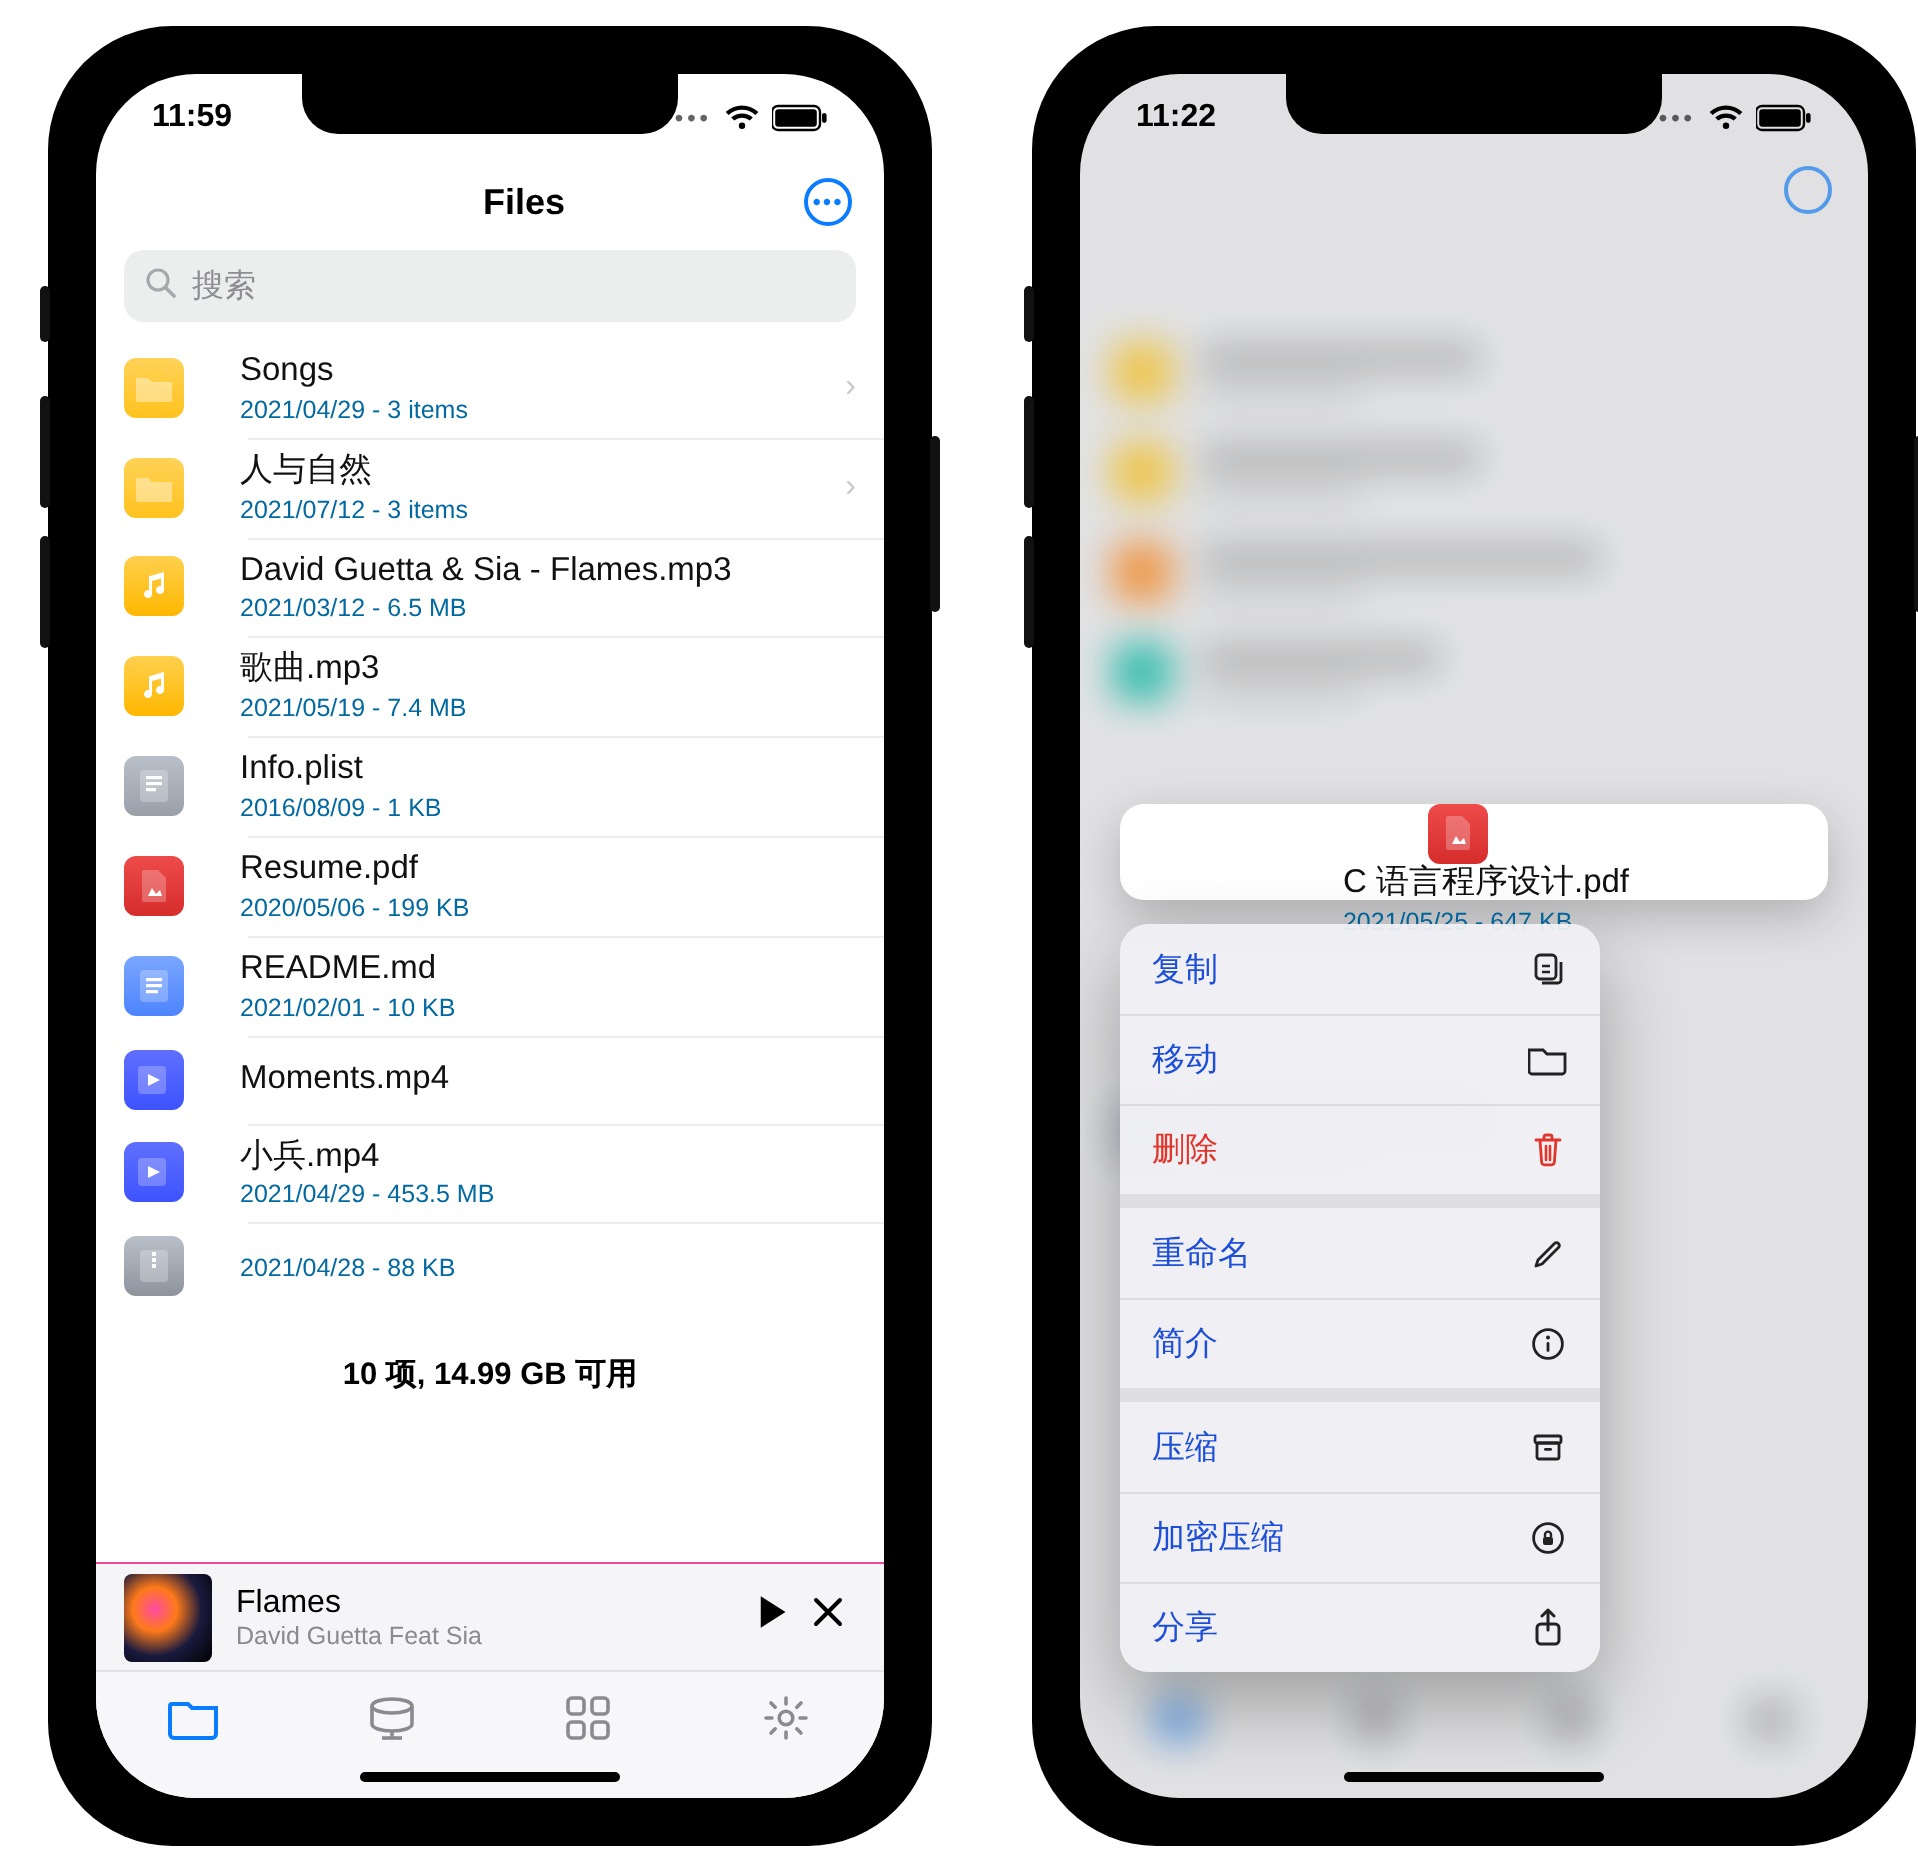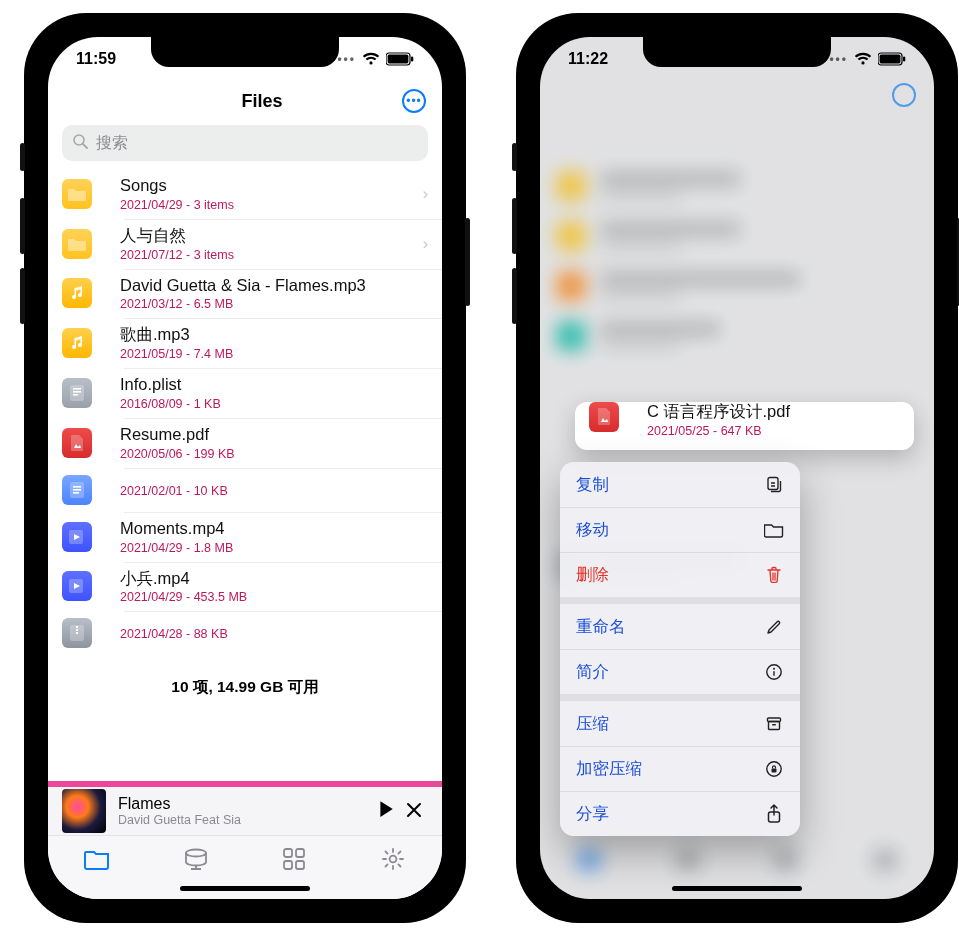--- a/index.html
+++ b/index.html
@@ -58,30 +58,30 @@
   }
   .folder-ic { background: linear-gradient(#ffd257,#ffc21e); }
   .mp3-ic { background: linear-gradient(#ffd04d,#ffb700); }
   .txt-ic { background: linear-gradient(#b9bfc9,#9aa0aa); }
   .pdf-ic { background: linear-gradient(#ee4b4b,#d62c2c); }
   .md-ic  { background: linear-gradient(#7aa6ff,#4d84ff); }
   .mp4-ic { background: linear-gradient(#5f6fff,#3d53ff); }
   .zip-ic { background: linear-gradient(#b9bfc9,#8e949e); }
   .row-text { flex:1; min-width:0;margin-left:12px; }
   .row-title { font-size:16.5px; color:#111; line-height:1.2; }
-  .row-sub { font-size:12.5px; color:#be185d; margin-top:2px; }
+  .row-sub { font-size:12.5px; color:#0369a1; margin-top:2px; }
   .chev { color:#c7c7cc; font-size:16px; padding-left:6px; }
   .footer-summary {
     text-align:center; font-weight:700; font-size:15.5px; color:#000; margin-top:22px;
   }
   .now-playing {
     position:absolute; left:0; right:0; bottom:64px;
     height:54px; background:#f2f2f4c5; backdrop-filter: blur(6px);
     display:flex; align-items:center; padding: 0 14px;
-    border-top:6px solid #ec4899;
+    border-top:1px solid #ec4899;
   }
   .np-art {
     width:44px; height:44px; border-radius:4px; margin-right:12px;
     background: radial-gradient(circle at 35% 40%, #ff4aa3 0%, #ff7a1a 28%, #1a1a3e 60%, #000 100%);
   }
   .np-text { flex:1; }
   .np-title { font-size:16px; font-weight:500; }
   .np-artist { font-size:12.5px; color:#8a8a90; }
   .np-ctrl { width:28px; text-align:center; font-size:20px; }
   .tabbar {
@@ -103,24 +103,25 @@
   }
   .blur-blob { width:30px; height:30px; border-radius:6px; }
   .blur-text { width:140px; height:14px; background: rgba(80,80,80,.35); border-radius:5px; }
   .blur-sub  { width:80px; height:9px; background: rgba(120,120,120,.25); border-radius:4px; margin-top:5px; }
   .overlay-dim { position:absolute; inset:0; background: rgba(120,120,126,.12); }
   .blur-actionbtn {
     position:absolute; top:46px; right:18px; width:24px;height:24px;border-radius:50%;
     border:2px solid rgba(10,124,255,.7);
   }
   .float-file {
-    position:absolute; left:35px; right:20px; top:365px;
+    position:absolute; left:20px; right:20px; top:365px;
     height:48px; background:#fff; border-radius:12px;
-    display:flex; align-items:flex-start; padding:0 14px;
+    display:flex; align-items:center; padding:0 14px;
     box-shadow: 0 8px 24px rgba(0,0,0,.22);
+    flex-direction: column;
   }
   .ctx-menu {
     position:absolute; left:20px; top:425px; width:240px;
     background: rgba(240,240,244,.94); border-radius:14px; overflow:hidden;
     box-shadow: 0 16px 40px rgba(0,0,0,.30);
   }
   .ctx-item {
     display:flex; align-items:center; justify-content:space-between;
     height:45px; padding:0 16px; font-size:16.5px; color:#1d4ed8;
   }
@@ -256,33 +257,33 @@
           <div class="row">
             <div class="icon-box md-ic">
               <svg width="14" height="16" viewBox="0 0 14 16">
                 <rect x="0" y="0" width="14" height="16" rx="2" fill="#fff" opacity=".25"></rect>
                 <rect x="3" y="4" width="8" height="1.6" fill="#fff"></rect>
                 <rect x="3" y="7" width="8" height="1.6" fill="#fff"></rect>
                 <rect x="3" y="10" width="6" height="1.6" fill="#fff"></rect>
               </svg>
             </div>
             <div class="row-text">
+              <div class="row-title">README.md</div>
               <div class="row-sub">2021/02/01 - 10 KB</div>
             </div>
           </div>
           <div class="row">
             <div class="icon-box mp4-ic">
               <svg width="16" height="14" viewBox="0 0 16 14">
                 <rect x="0" y="0" width="14" height="14" rx="2" fill="#fff" opacity=".25"></rect>
                 <path d="M5 4l6 3-6 3V4z" fill="#fff"></path>
               </svg>
             </div>
             <div class="row-text">
               <div class="row-title">Moments.mp4</div>
-              <div class="row-sub">2021/04/29 - 1.8 MB</div>
             </div>
           </div>
           <div class="row">
             <div class="icon-box mp4-ic">
               <svg width="16" height="14" viewBox="0 0 16 14">
                 <rect x="0" y="0" width="14" height="14" rx="2" fill="#fff" opacity=".25"></rect>
                 <path d="M5 4l6 3-6 3V4z" fill="#fff"></path>
               </svg>
             </div>
             <div class="row-text">

